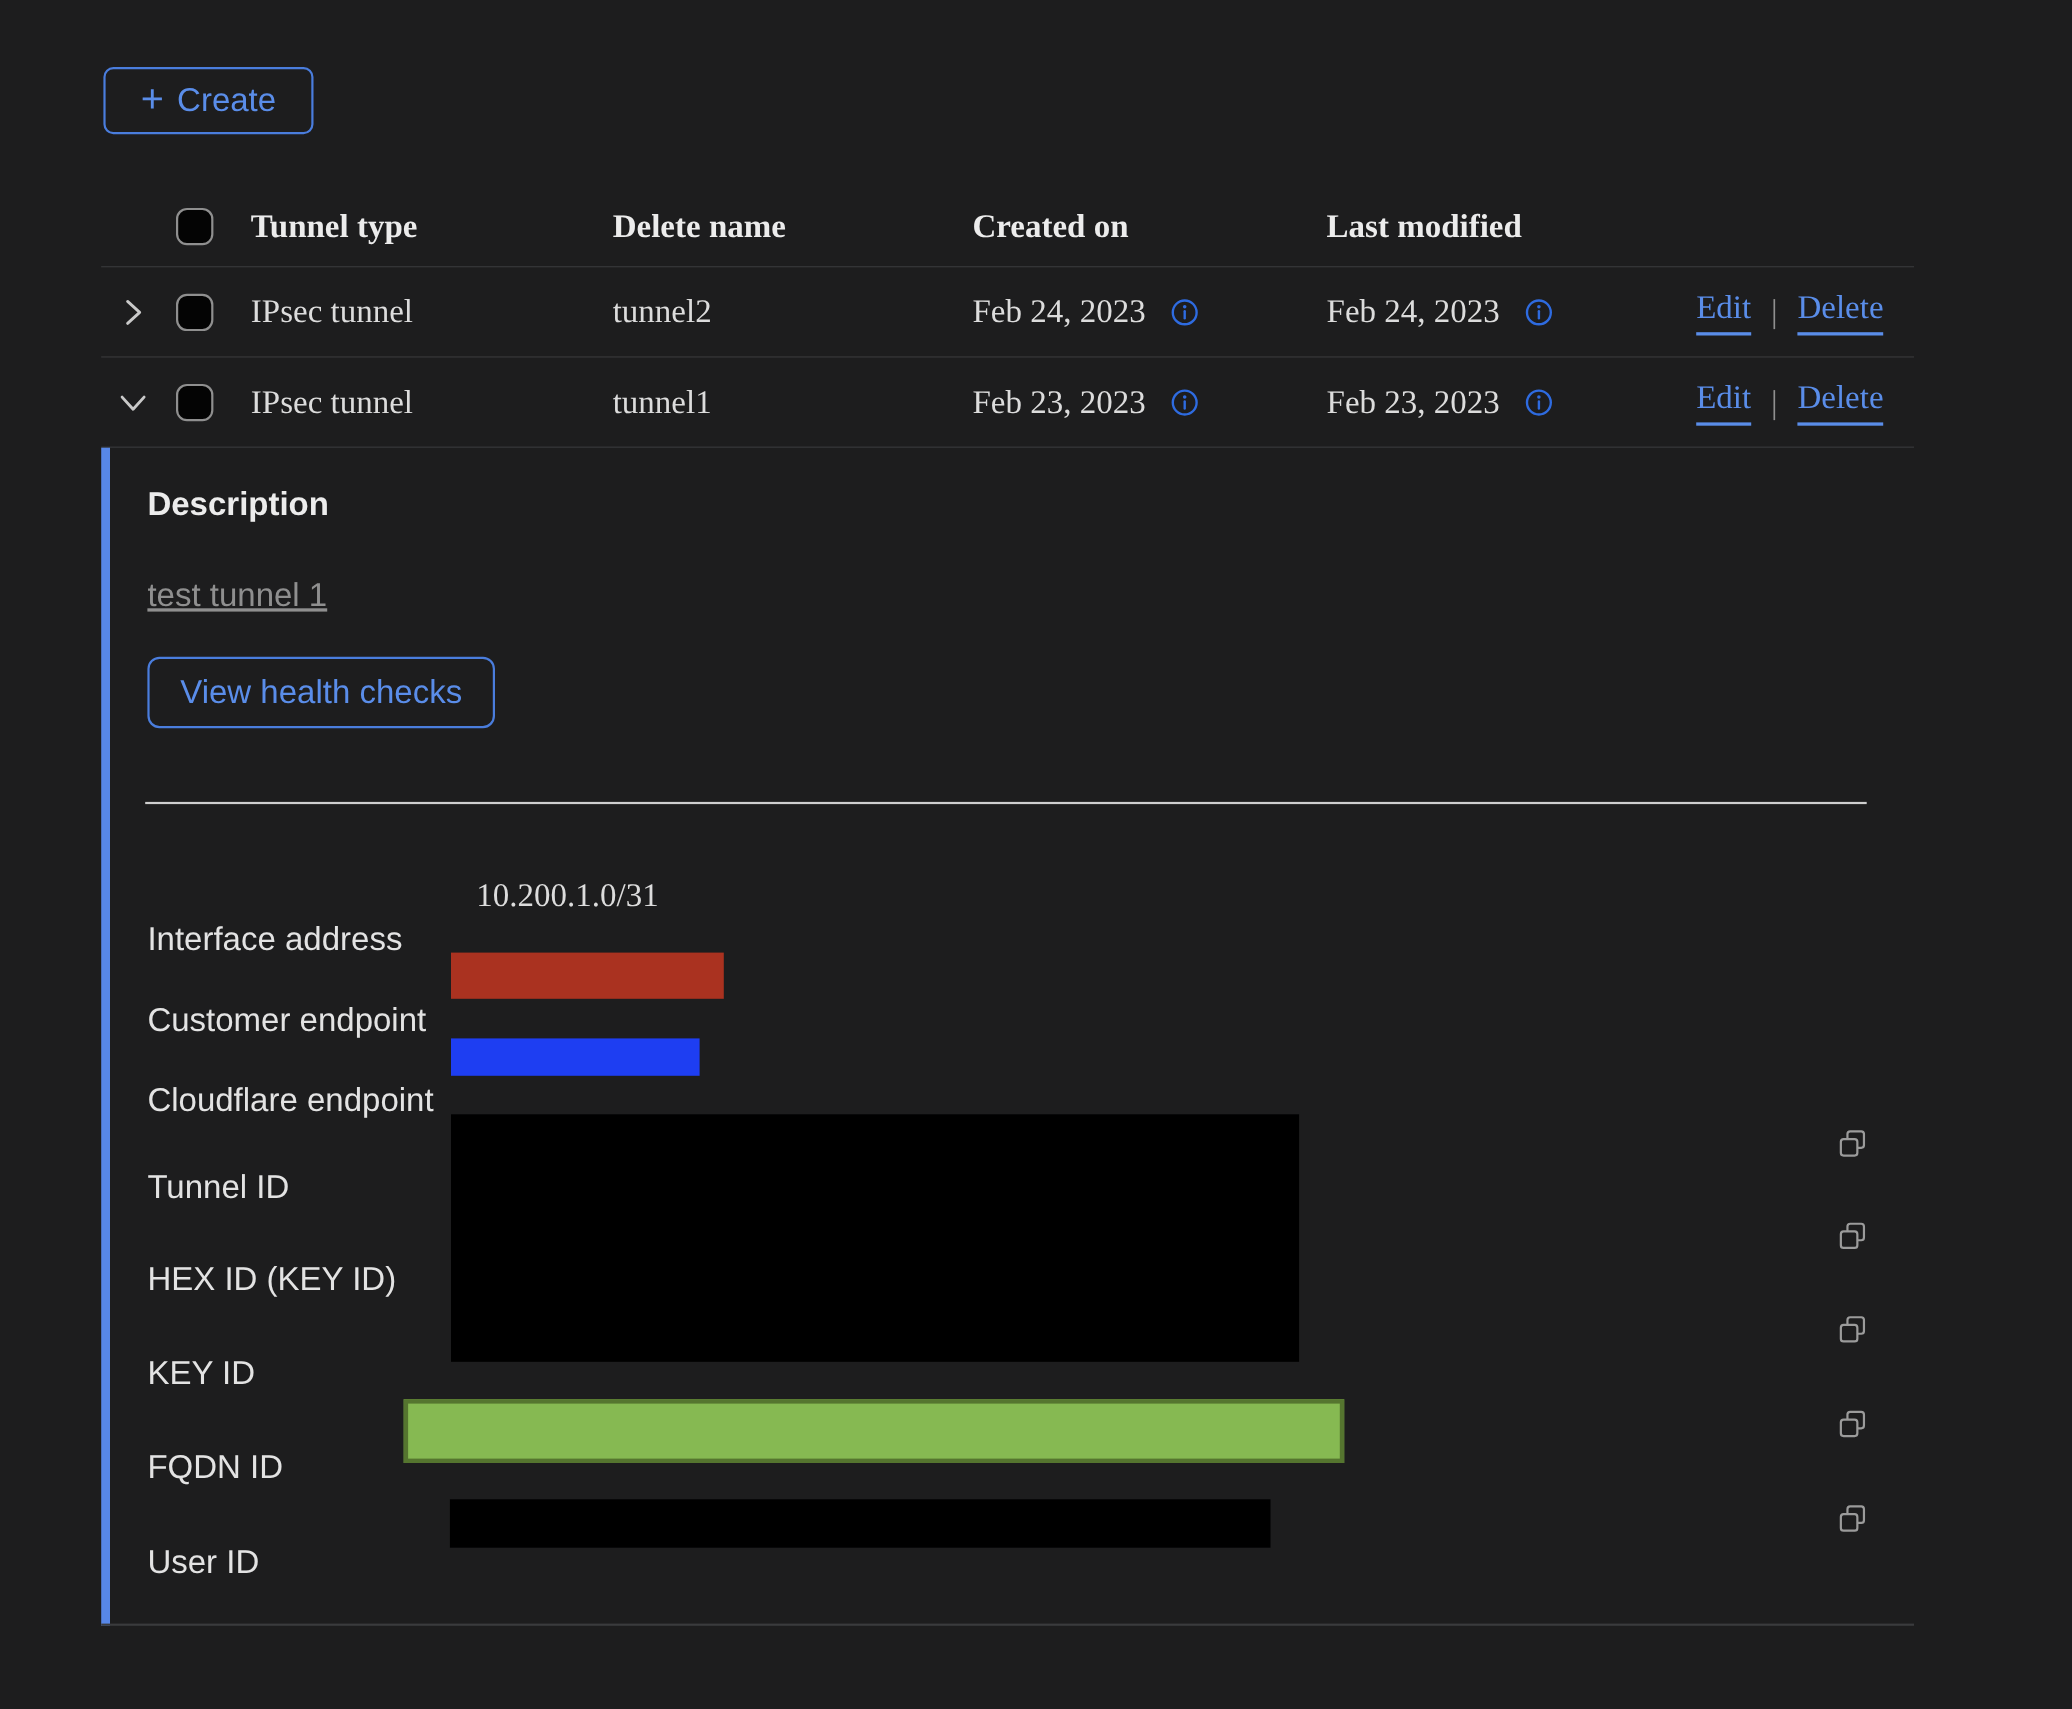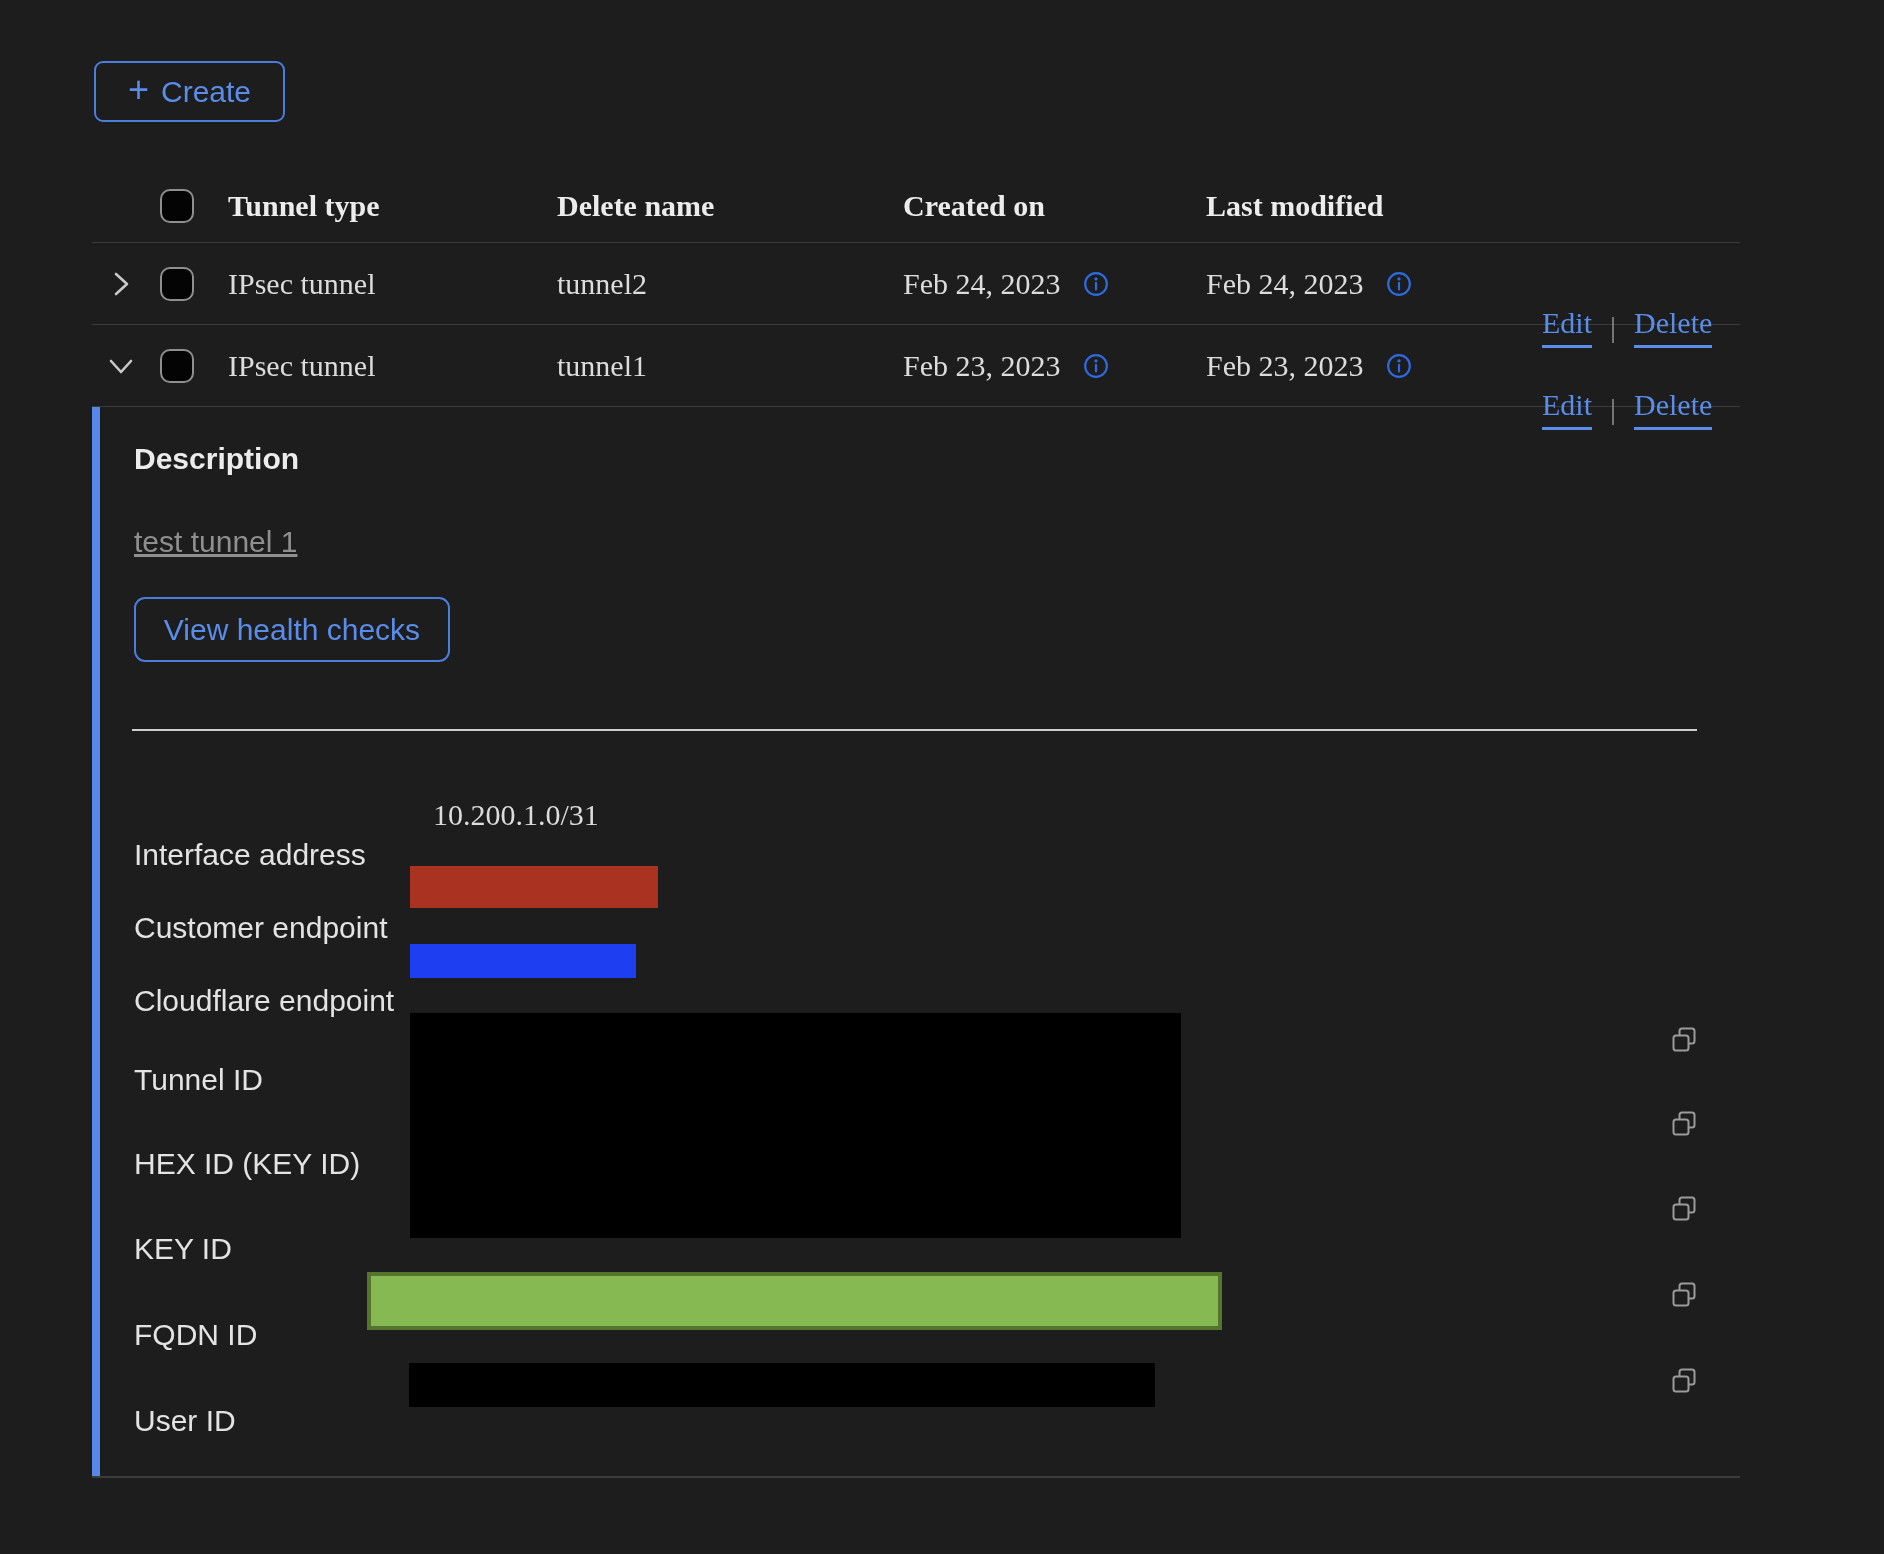--- a/index.html
+++ b/index.html
@@ -24,23 +24,23 @@
   
   .table{position:absolute;left:92px;top:170px;width:1648px;font-family:Liberation Serif, serif;}
   .t-row{position:relative;height:82px;border-bottom:1px solid var(--line);}
   .t-head{height:73px;}
   .t-head .cell{font-weight:700;color:var(--text-bold);}
   .cell{position:absolute;top:50%;transform:translateY(-50%);font-size:30px;color:var(--text);white-space:nowrap;}
   .c-chevron{left:6px;width:46px;display:flex;align-items:center;justify-content:center;}
   .c-check{left:68px;}
   .c-type{left:136px;}
   .c-name{left:465px;}
-  .c-created{left:792px;display:flex;align-items:center;gap:22px;margin-left:19px;}
+  .c-created{left:792px;display:flex;align-items:center;gap:22px;}
   .c-modified{left:1066px;display:flex;align-items:center;gap:22px;margin-left:48px;}
-  .c-actions{left:1450px;display:flex;align-items:center;margin-top:43px;}
+  .c-actions{left:1450px;display:flex;align-items:center;}
   .checkbox{width:34px;height:34px;border:2px solid var(--checkbox-border);border-radius:10px;
     background:#040404;display:block;cursor:pointer;}
   .link{color:var(--accent);text-decoration:none;border-bottom:3px solid var(--accent);
     padding-bottom:5px;cursor:pointer;}
   .pipe{color:var(--muted);margin:0 18px;border:none;}
   .chev{stroke:#c9c9c9;stroke-width:2.6;fill:none;stroke-linecap:round;stroke-linejoin:round;cursor:pointer;}
   .info{color:var(--info-icon);display:inline-flex;cursor:pointer;}
 
   
   .panel{position:absolute;left:92px;top:407px;width:1648px;height:1071px;}

